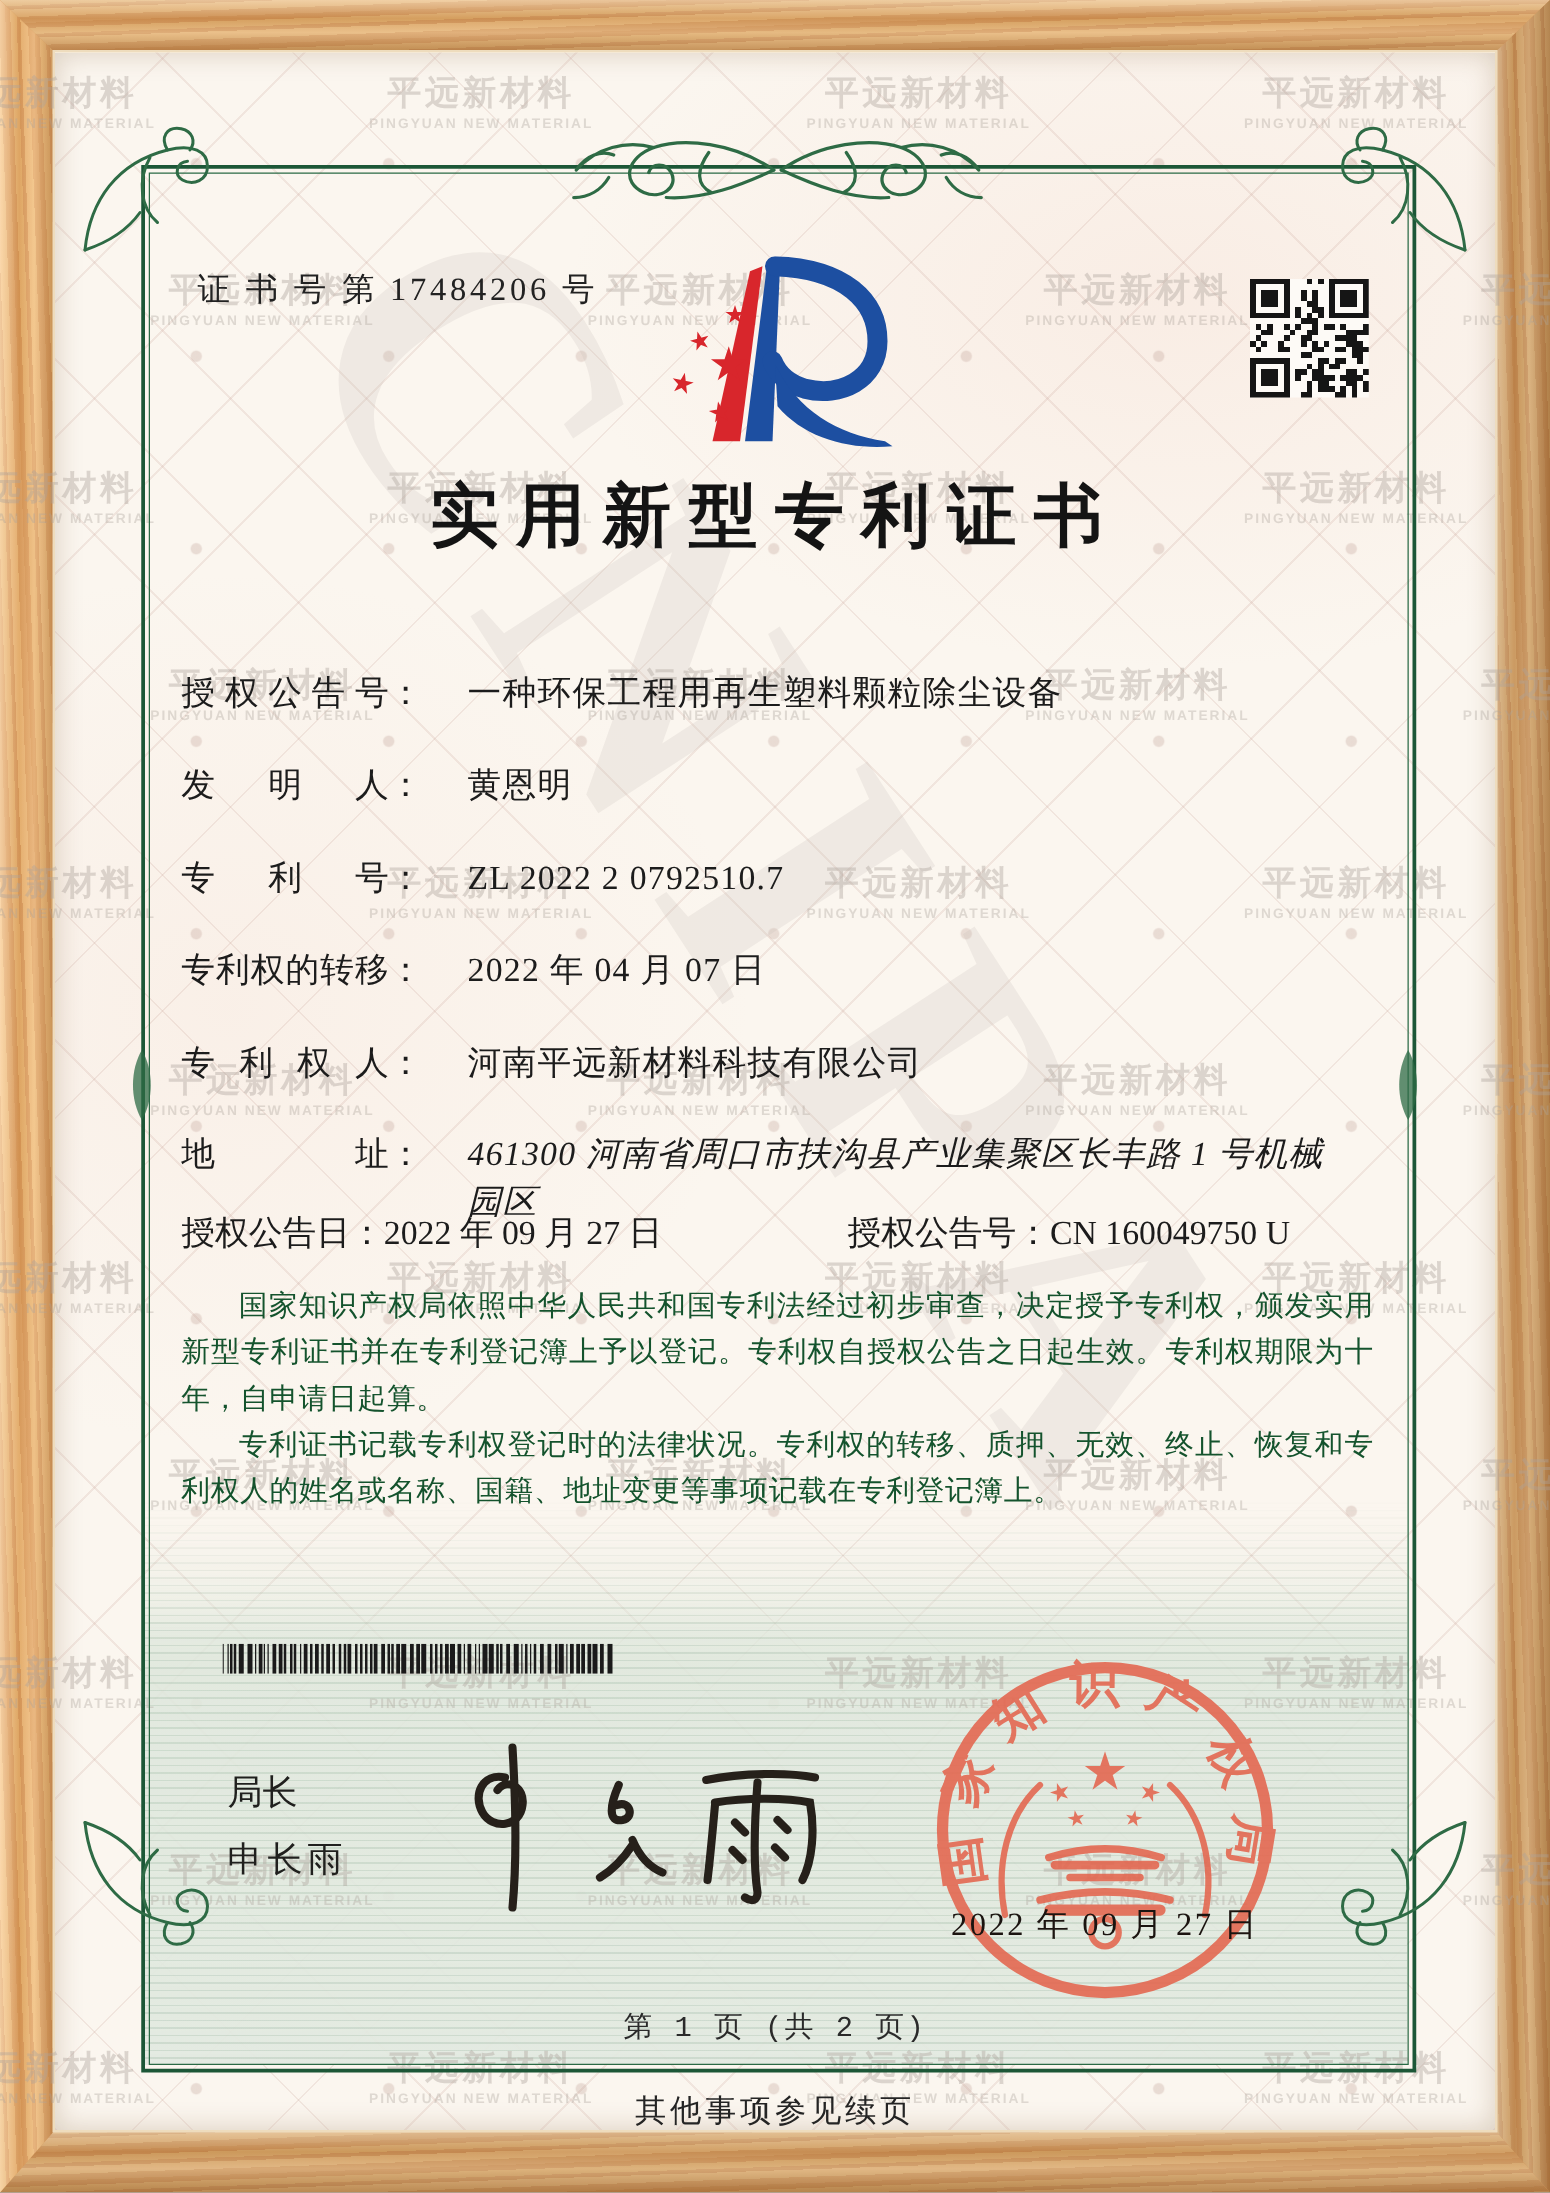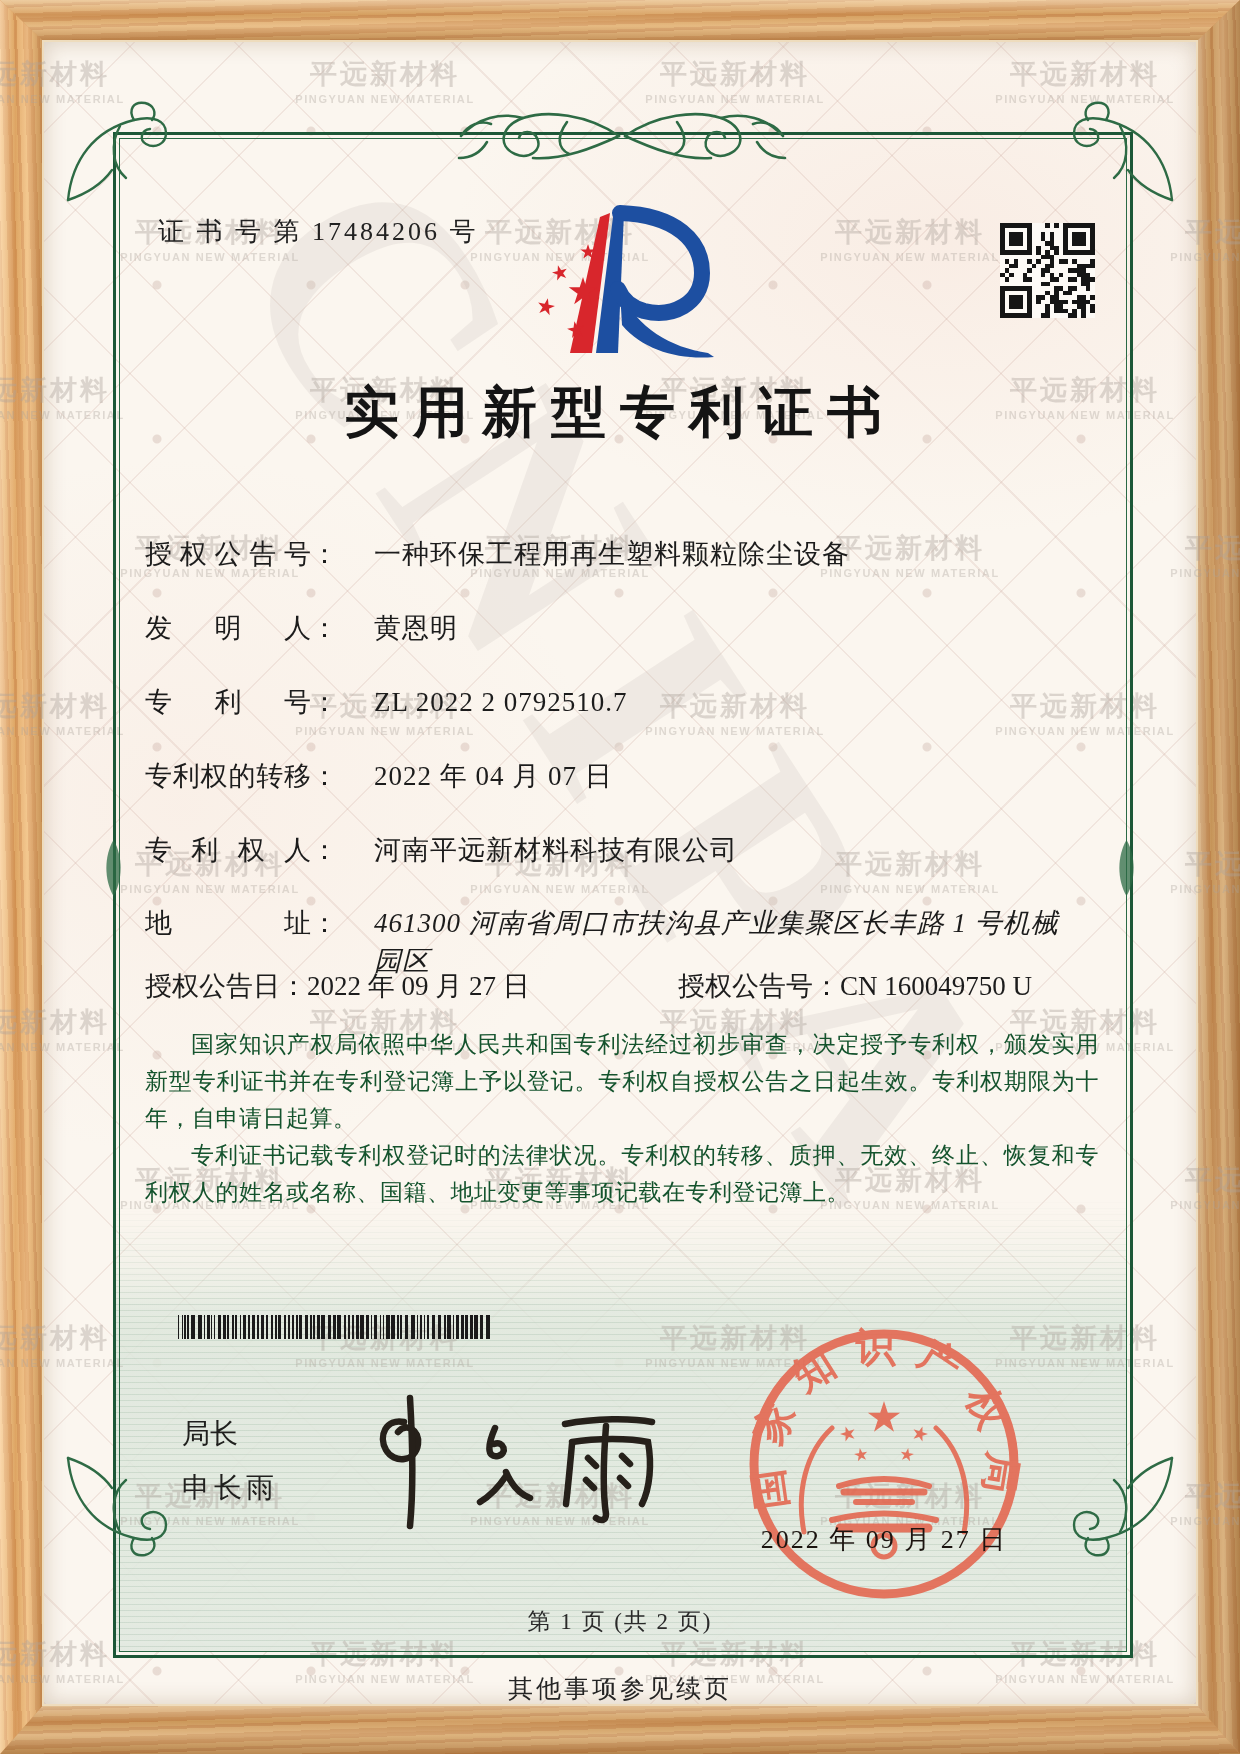--- a/index.html
+++ b/index.html
@@ -87,21 +87,21 @@
   .director{position:absolute;left:182px;top:1415px;font-size:28px;color:#20201e;
             font-family:"Liberation Sans","DejaVu Sans",sans-serif;}
   .director .name{margin-top:16px;letter-spacing:4px;}
   .signature{position:absolute;left:360px;top:1392px;}
 
   .seal{position:absolute;left:744px;top:1324px;opacity:.88;}
   .seal-date{position:absolute;left:744px;top:1522px;width:280px;text-align:center;
              font-size:26px;letter-spacing:2px;color:#1b1410;}
 
   .page-footer{position:absolute;left:0;top:1606px;width:100%;text-align:center;font-size:23px;
-               letter-spacing:2px;color:#2a2a2a;}
+               letter-spacing:2px;color:#2a2a2a;font-family:Liberation Mono, monospace;}
   .cont-note{position:absolute;left:0;top:1672px;width:100%;text-align:center;font-size:25px;
              letter-spacing:3px;color:#242424;}
 </style>
 </head>
 <body>
 
 <div class="page">
 
   <div class="wood h top"></div>
   <div class="wood h bottom"></div>

